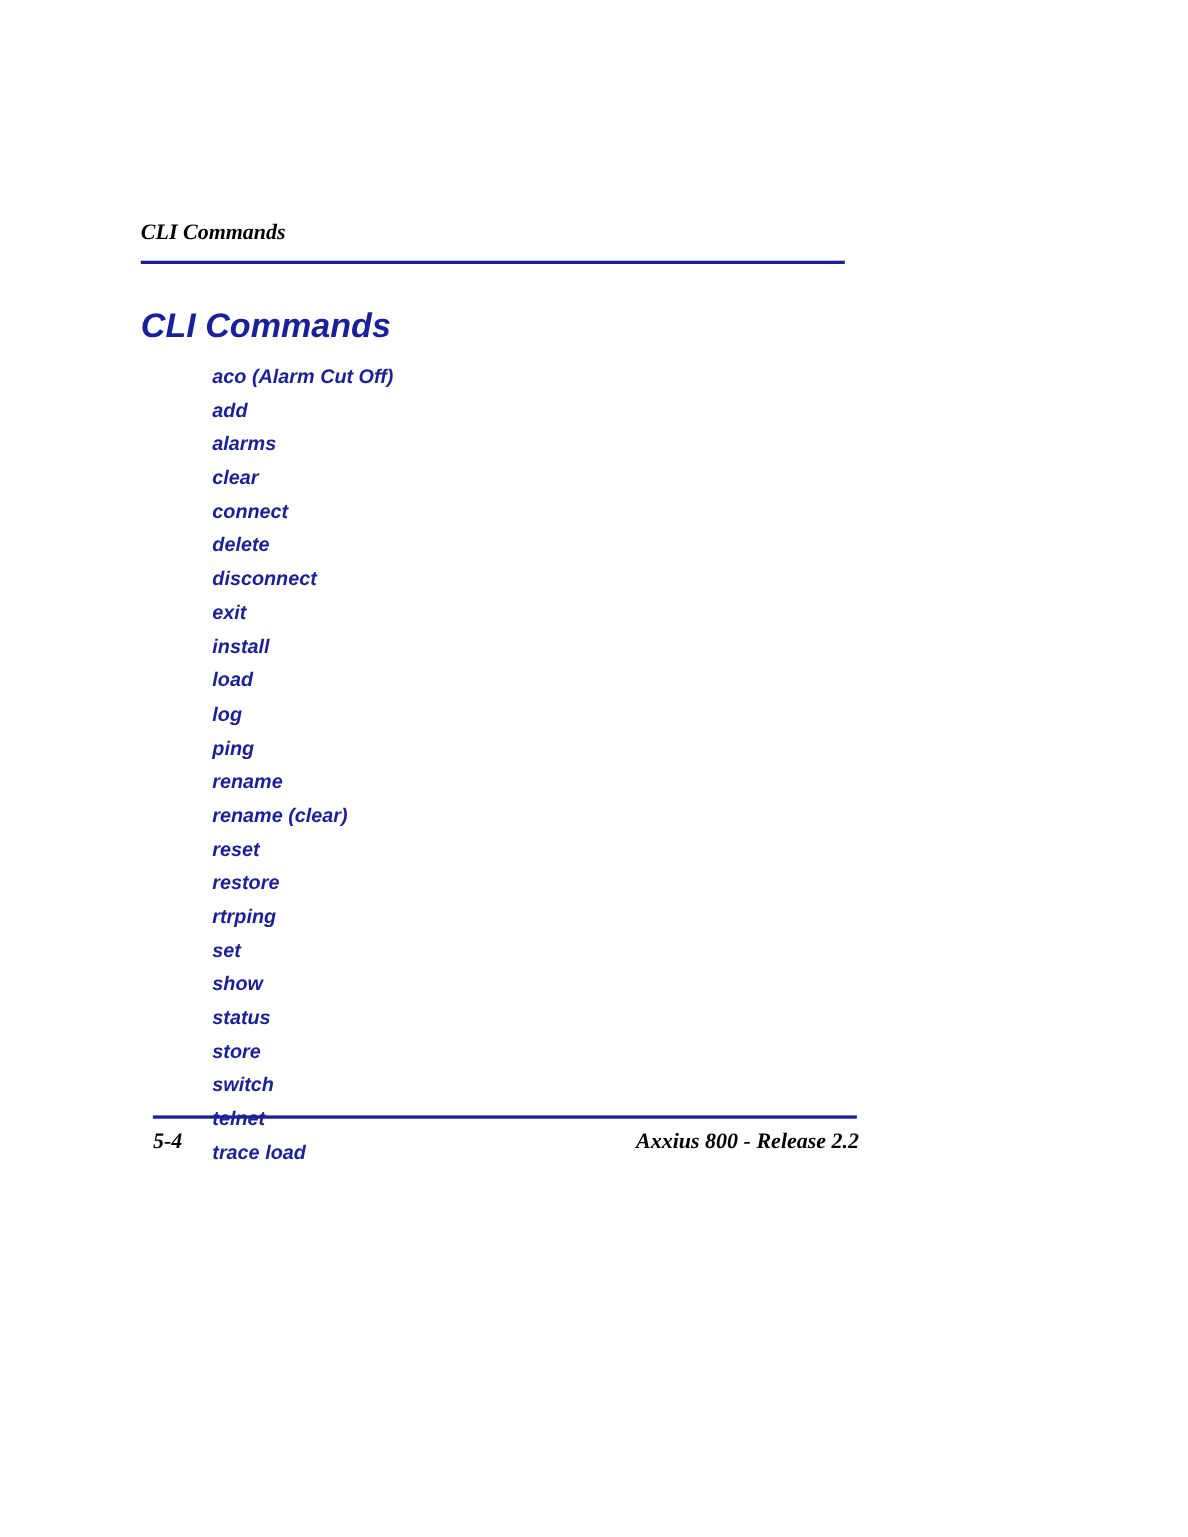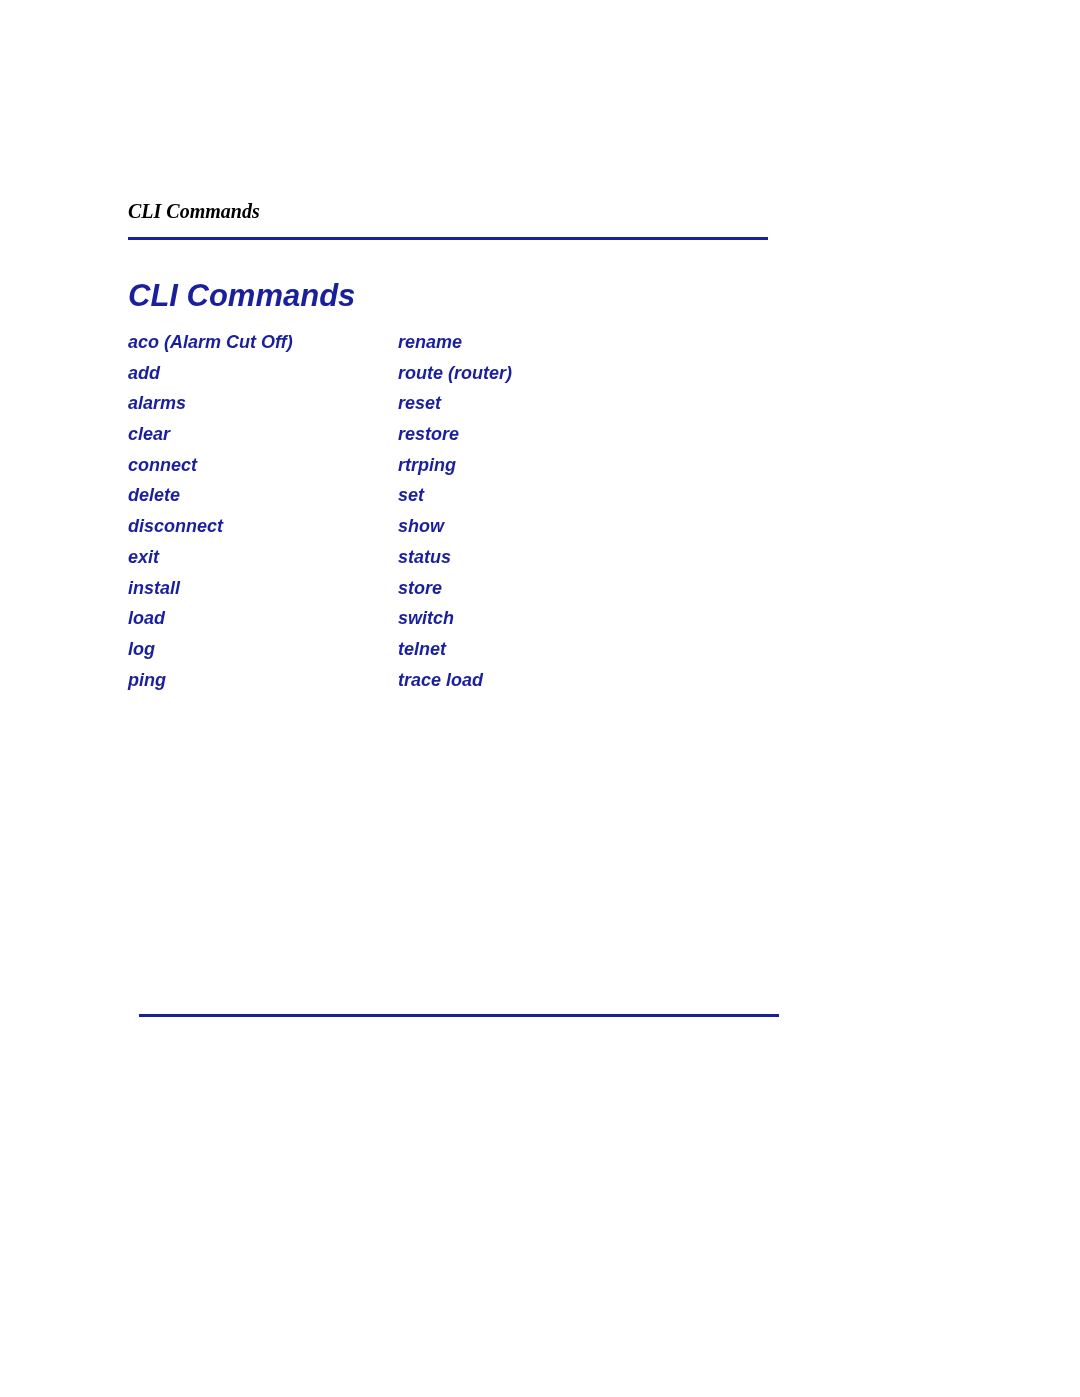--- a/index.html
+++ b/index.html
@@ -41,22 +41,23 @@
   }
   .intro {
     font-family: "Times New Roman", Times, serif;
     font-size: 18px;
     color: #000;
     line-height: 1.3;
     margin: 0 0 28px 55px;
     width: 555px;
   }
   .cmd-columns {
+    margin-left: 65px;
     display: flex;
-    flex-direction: row;
+    flex-direction: column;
   }
   .col {
     display: flex;
     flex-direction: column;
     width: 270px;
   }
   .cmd {
     font-family: Arial, Helvetica, sans-serif;
     font-style: italic;
     font-weight: 700;
@@ -107,30 +108,34 @@
       <a class="cmd">delete</a>
       <a class="cmd">disconnect</a>
       <a class="cmd">exit</a>
       <a class="cmd">install</a>
       <a class="cmd">load</a>
       <a class="cmd">log</a>
       <a class="cmd">ping</a>
     </div>
     <div class="col">
       <a class="cmd">rename</a>
-      <a class="cmd">route (router)</a>
+      <a class="cmd">rename (clear)</a>
       <a class="cmd">reset</a>
       <a class="cmd">restore</a>
       <a class="cmd">rtrping</a>
       <a class="cmd">set</a>
       <a class="cmd">show</a>
       <a class="cmd">status</a>
       <a class="cmd">store</a>
       <a class="cmd">switch</a>
       <a class="cmd">telnet</a>
       <a class="cmd">trace load</a>
     </div>
   </div>
 </div>
 
 <div class="footer">
   <div class="rule-bottom"></div>
+  <div class="footer-row">
+    <span>5-4</span>
+    <span>Axxius 800 - Release 2.2</span>
+  </div>
 </div>
 
 </body></html>

